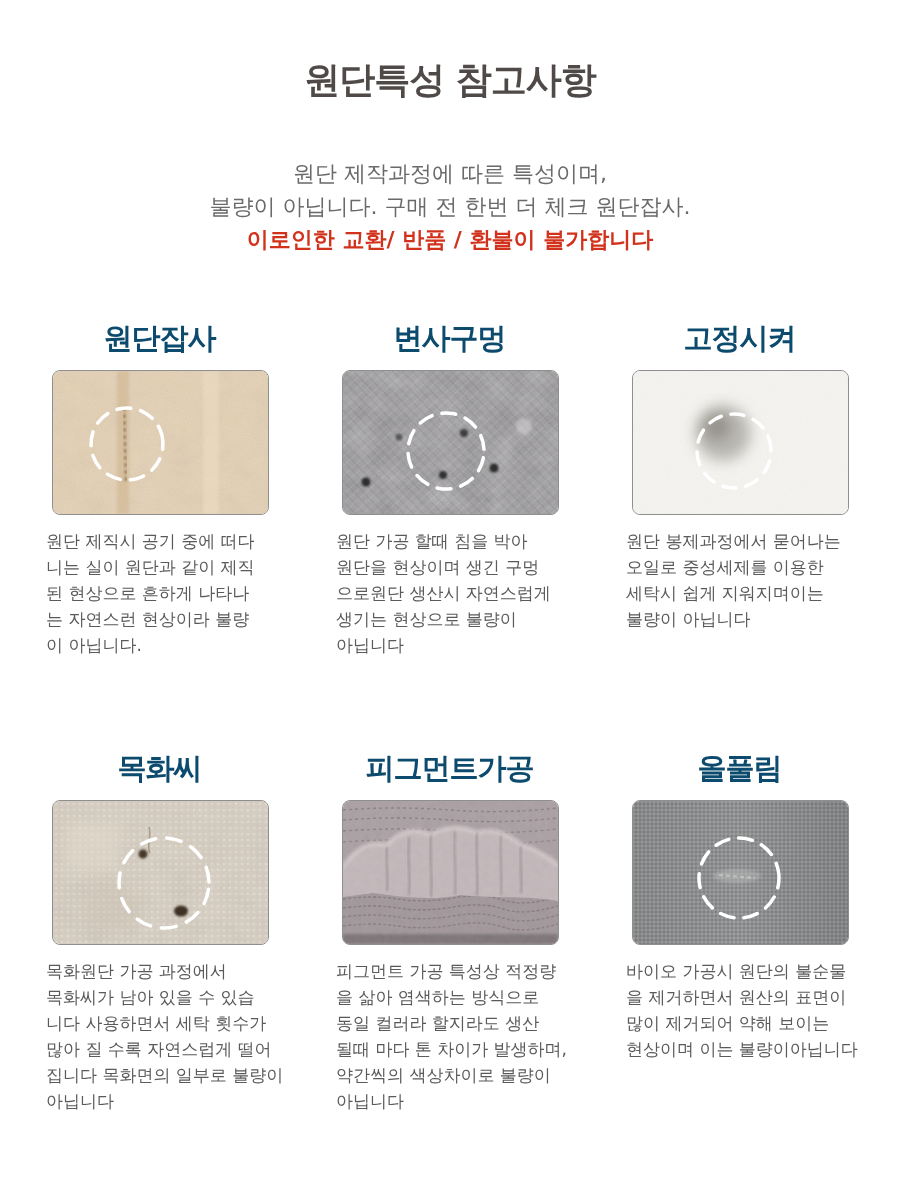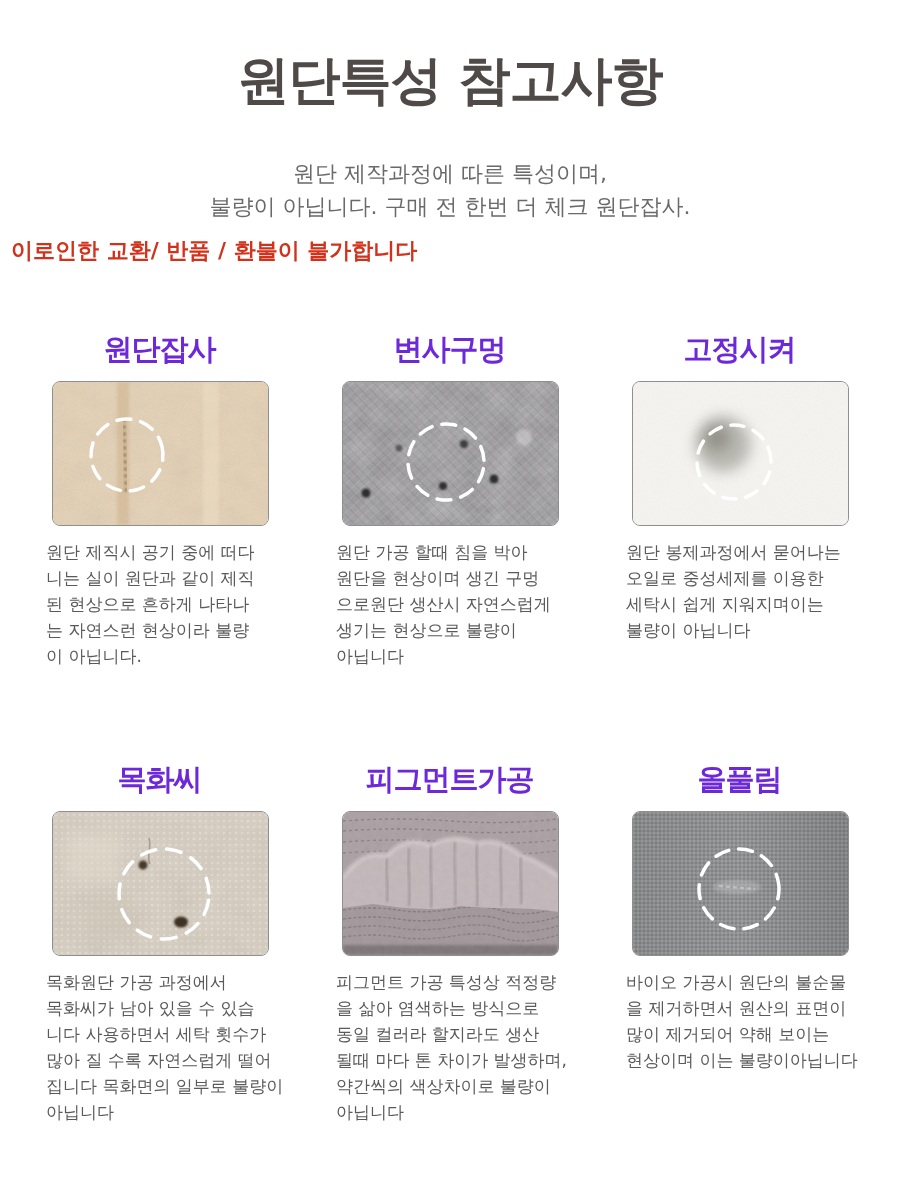--- a/index.html
+++ b/index.html
@@ -9,36 +9,36 @@
     height: 1197px;
     margin: 0 auto;
     background: #ffffff;
     font-family: "DejaVu Sans", "Liberation Sans", sans-serif;
     overflow: hidden;
   }
   .page-title {
     margin: 0;
     padding-top: 55px;
     text-align: center;
-    font-size: 52px;
+    font-size: 36px;
     line-height: 50px;
     font-weight: 800;
     letter-spacing: -1px;
     color: #4f4a47;
   }
   .intro {
     margin: 52px 0 0 0;
     text-align: center;
     font-size: 22px;
     line-height: 33px;
     color: #6a6a6a;
   }
   .warning {
-    margin: 11px;
-    text-align: left;
+    margin: 0;
+    text-align: center;
     font-size: 22px;
     line-height: 33px;
     font-weight: 700;
     color: #d2321c;
   }
   .grid {
     display: grid;
     grid-template-columns: repeat(3, 215px);
     column-gap: 75px;
     padding: 0 52px;
@@ -46,21 +46,21 @@
   .grid.row1 { margin-top: 64px; }
   .grid.row2 { margin-top: 92px; }
   .card { width: 215px; }
   .card-title {
     margin: 0 0 14px 0;
     text-align: center;
     font-size: 29px;
     line-height: 36px;
     font-weight: 800;
     letter-spacing: -1px;
-    color: #6d28d9;
+    color: #0c4a6e;
   }
   .card figure { margin: 0; }
   .photo {
     display: block;
     width: 215px;
     height: 143px;
     border: 1px solid #8f8f8f;
     border-radius: 8px;
     background: #eee;
   }

